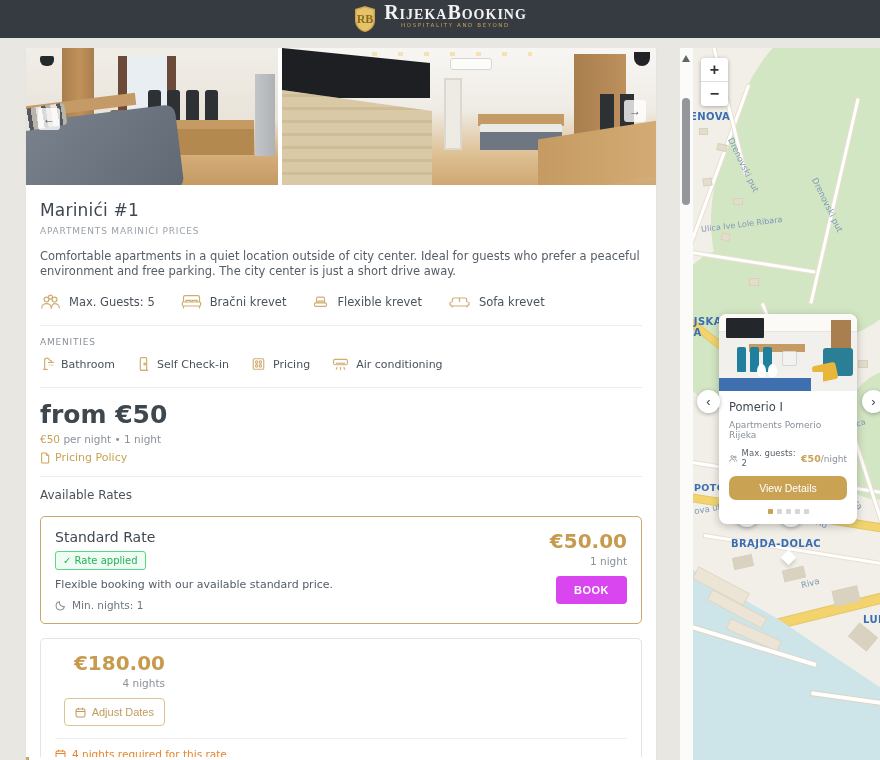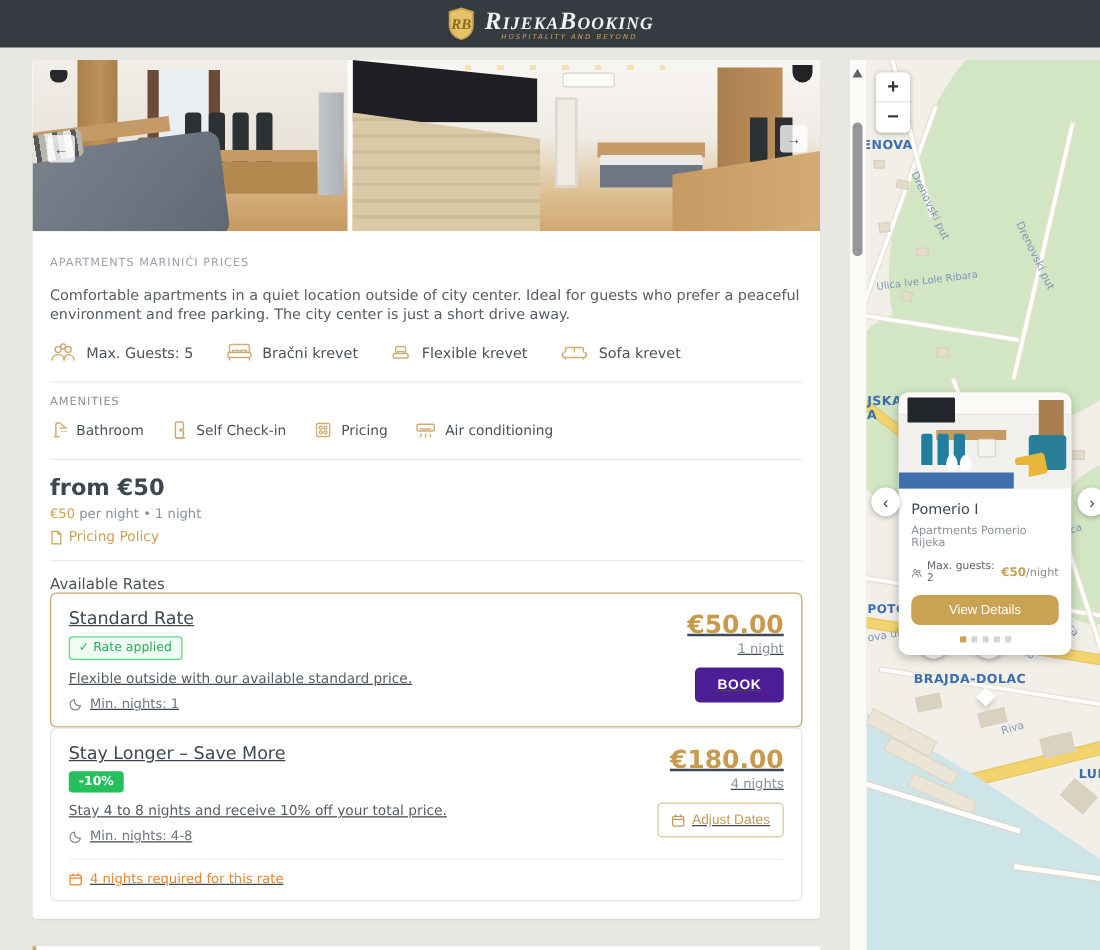--- a/index.html
+++ b/index.html
@@ -1,21 +1,21 @@
 <!DOCTYPE html>
 <html><head>
 <meta charset="utf-8">
 <style>
   * { margin:0; padding:0; box-sizing:border-box; }
   html,body { width:880px; height:760px; overflow:hidden; }
   body { font-family:"DejaVu Sans","Liberation Sans",sans-serif; background:#e9e7e1; position:relative; color:#3f4852; }
 
   
   .topbar { position:absolute; top:0; left:0; width:880px; height:38px; background:#363b41; display:flex; align-items:center; justify-content:center; z-index:30; }
-  .logo { display:flex; align-items:flex-end; gap:7px;font-style:italic; }
+  .logo { display:flex; align-items:flex-start; gap:7px; }
   .brand { color:#f2f2f2; font-family:"Liberation Serif","DejaVu Serif",serif; font-variant:small-caps; font-size:20px; letter-spacing:1px; font-weight:bold; line-height:15px; }
   .tagline { color:#c9a254; font-size:5.5px; letter-spacing:1.6px; text-align:center; margin-top:2px; }
 
   
   .listing-card { position:absolute; left:26px; top:48px; width:630px; background:#fff; border-radius:3px; box-shadow:0 1px 2px rgba(0,0,0,.06); z-index:5; }
   .carousel { position:relative; width:100%; height:137px; display:flex; gap:4px; background:#fff; overflow:hidden; border-radius:3px 3px 0 0; }
   .photo { position:relative; height:137px; overflow:hidden; }
   .photo-1 { width:252px; background:linear-gradient(180deg,#f1eee8 0%,#e9e3d9 52%,#d3ab77 80%,#c59a63 100%); }
   .photo-2 { width:374px; background:linear-gradient(180deg,#f8f6f3 0%,#efece6 45%,#dcbd8e 80%,#cfa873 100%); }
   .ph { position:absolute; }
@@ -31,39 +31,39 @@
   .features { margin-top:15px; display:flex; align-items:center; gap:26px; }
   .feat { display:flex; align-items:center; gap:8px; font-size:11.5px; color:#4a525a; }
   .gicon svg { display:block; }
 
   hr.sep { border:none; border-top:1px solid #ececec; margin-top:15px; }
   .amen-title { margin-top:11px; font-size:9px; letter-spacing:.8px; color:#8a9199; }
   .amenities { margin-top:9px; display:flex; align-items:center; gap:22px; }
   .amen { display:flex; align-items:center; gap:7px; font-size:11px; color:#4a525a; }
 
   .price-row { margin-top:12px; display:flex; justify-content:space-between; align-items:flex-start; }
-  .from-price { font-size:18px; font-weight:bold; color:#3e464e; }
+  .from-price { font-size:25px; font-weight:bold; color:#3e464e; }
   .per-night { margin-top:4px; font-size:10.5px; color:#8a9199; }
   .per-night .gold { color:#c9a254; }
   .policy { margin-top:6px; display:flex; align-items:center; gap:5px; font-size:11px; color:#c9a254; cursor:pointer; }
   .view-prices { margin-top:8px; background:#fff; border:2px solid #343a40; border-radius:3px; color:#bf9c5c; font-weight:bold; font-size:11px; letter-spacing:.8px; padding:10px 17px; cursor:pointer; }
 
   .rates-title { margin-top:11px; font-size:12px; color:#4a525a; }
-  .rate-card { margin-top:0; border:1px solid #e4e4e4; border-radius:5px; background:#fff;text-decoration:underline; }
+  .rate-card { margin-top:14px; border:1px solid #e4e4e4; border-radius:5px; background:#fff; }
   .rate-card.featured { border:1.5px solid #c9a86a; }
   .rate-main { display:flex; justify-content:space-between; padding:12px 14px 12px 14px; }
   .rate-name { font-size:14px; color:#3f4852; }
   .badge-applied { display:inline-block; margin-top:6px; font-size:10px; color:#27b05a; background:#eefcf3; border:1px solid #57d987; border-radius:3px; padding:3px 7px; }
   .badge-discount { display:inline-block; margin-top:6px; font-size:10px; font-weight:bold; color:#fff; background:#25c05b; border-radius:3px; padding:3px 8px; }
   .rate-desc { margin-top:8px; font-size:11px; color:#555d66; }
   .min-nights { margin-top:8px; display:flex; align-items:center; gap:6px; font-size:10.5px; color:#6d757d; }
   .rate-right { text-align:right; min-width:110px; display:flex; flex-direction:column; align-items:flex-end; }
   .rate-price { font-size:20px; font-weight:bold; color:#c79a4e; }
   .rate-duration { margin-top:2px; font-size:10.5px; color:#8a9199; }
-  .book-btn { margin-top:9px; background:#4c1d95; color:#fff; border:none; border-radius:4px; font-size:11px; font-weight:bold; letter-spacing:.5px; padding:8px 18px; cursor:pointer; }
+  .book-btn { margin-top:9px; background:#d946ef; color:#fff; border:none; border-radius:4px; font-size:11px; font-weight:bold; letter-spacing:.5px; padding:8px 18px; cursor:pointer; }
   .adjust-btn { margin-top:9px; background:#fff; color:#bf9c5c; border:1px solid #dcc492; border-radius:4px; font-size:11px; padding:7px 10px; display:flex; align-items:center; gap:6px; cursor:pointer; }
   .rate-note { border-top:1px solid #efefef; margin:0 14px; padding:9px 0 11px 0; display:flex; align-items:center; gap:6px; font-size:10.5px; color:#e8852e; }
 
   .next-card-sliver { position:absolute; left:26px; top:757px; width:630px; height:3px; background:#fff; border-left:3px solid #c9a86a; z-index:5; }
 
   
   .scrollbar { position:absolute; left:680px; top:48px; width:13px; height:712px; background:#fbfbf9; z-index:6; }
   .sb-arrow { position:absolute; left:2px; top:7px; width:0; height:0; border-left:4.5px solid transparent; border-right:4.5px solid transparent; border-bottom:7px solid #5f646a; cursor:pointer; }
   .sb-thumb { position:absolute; left:2px; top:50px; width:8px; height:107px; background:#93979b; border-radius:4px; cursor:pointer; }
 
@@ -150,20 +150,21 @@
       <div class="ph" style="left:338px;top:46px;width:14px;height:52px;background:#2e3134;"></div>
       <div class="ph" style="left:256px;top:82px;width:120px;height:56px;background:linear-gradient(90deg,#c59a63,#d4ab74);transform:skewY(-9deg);"></div>
       <div class="ph" style="left:352px;top:4px;width:16px;height:14px;background:#212326;border-radius:0 0 8px 8px;"></div>
       <div class="ph" style="left:90px;top:4px;width:160px;height:4px;background:repeating-linear-gradient(90deg,#f4e2b4 0 5px,transparent 5px 26px);"></div>
     </div>
     <button class="car-btn car-prev">←</button>
     <button class="car-btn car-next">→</button>
   </div>
 
   <div class="card-body">
+    <h1 class="title">Marinići #1</h1>
     <div class="subtitle">APARTMENTS MARINIĆI PRICES</div>
     <p class="desc">Comfortable apartments in a quiet location outside of city center. Ideal for guests who prefer a peaceful environment and free parking. The city center is just a short drive away.</p>
 
     <div class="features">
       <div class="feat">
         <span class="gicon">
           <svg width="21" height="16" viewBox="0 0 26 20" fill="none" stroke="#cfae74" stroke-width="1.5">
               <circle cx="8" cy="7" r="3"></circle>
               <circle cx="18" cy="7" r="3"></circle>
               <path d="M2 18c0-4 3-6 6-6s6 2 6 6"></path>
@@ -271,49 +272,38 @@
     </div>
 
     <hr class="sep" style="margin-top:12px;">
     <div class="rates-title">Available Rates</div>
 
     <div class="rate-card featured">
       <div class="rate-main">
         <div class="rate-left">
           <div class="rate-name">Standard Rate</div>
           <span class="badge-applied">✓ Rate applied</span>
-          <p class="rate-desc">Flexible outside with our available standard price.</p>
+          <p class="rate-desc">Flexible booking with our available standard price.</p>
           <div class="min-nights">
             <svg width="11" height="11" viewBox="0 0 16 16" fill="none" stroke="#8a9199" stroke-width="1.5">
                 <path d="M13.5 9.5A6 6 0 0 1 6.5 2.5 6 6 0 1 0 13.5 9.5z"></path>
               </svg>
             <span>Min. nights: 1</span>
           </div>
         </div>
         <div class="rate-right">
           <div class="rate-price">€50.00</div>
           <div class="rate-duration">1 night</div>
           <button class="book-btn">BOOK</button>
         </div>
       </div>
     </div>
 
     <div class="rate-card">
       <div class="rate-main">
-        <div class="rate-left">
-          <div class="rate-name">Stay Longer – Save More</div>
-          <span class="badge-discount">-10%</span>
-          <p class="rate-desc">Stay 4 to 8 nights and receive 10% off your total price.</p>
-          <div class="min-nights">
-            <svg width="11" height="11" viewBox="0 0 16 16" fill="none" stroke="#8a9199" stroke-width="1.5">
-                <path d="M13.5 9.5A6 6 0 0 1 6.5 2.5 6 6 0 1 0 13.5 9.5z"></path>
-              </svg>
-            <span>Min. nights: 4-8</span>
-          </div>
-        </div>
         <div class="rate-right">
           <div class="rate-price">€180.00</div>
           <div class="rate-duration">4 nights</div>
           <button class="adjust-btn">
             <svg width="11" height="11" viewBox="0 0 16 16" fill="none" stroke="#bf9c5c" stroke-width="1.5">
                 <rect x="1.5" y="3" width="13" height="11.5" rx="2"></rect>
                 <path d="M1.5 6.5h13M5 1v3M11 1v3"></path>
               </svg>
             <span>Adjust Dates</span>
           </button>

